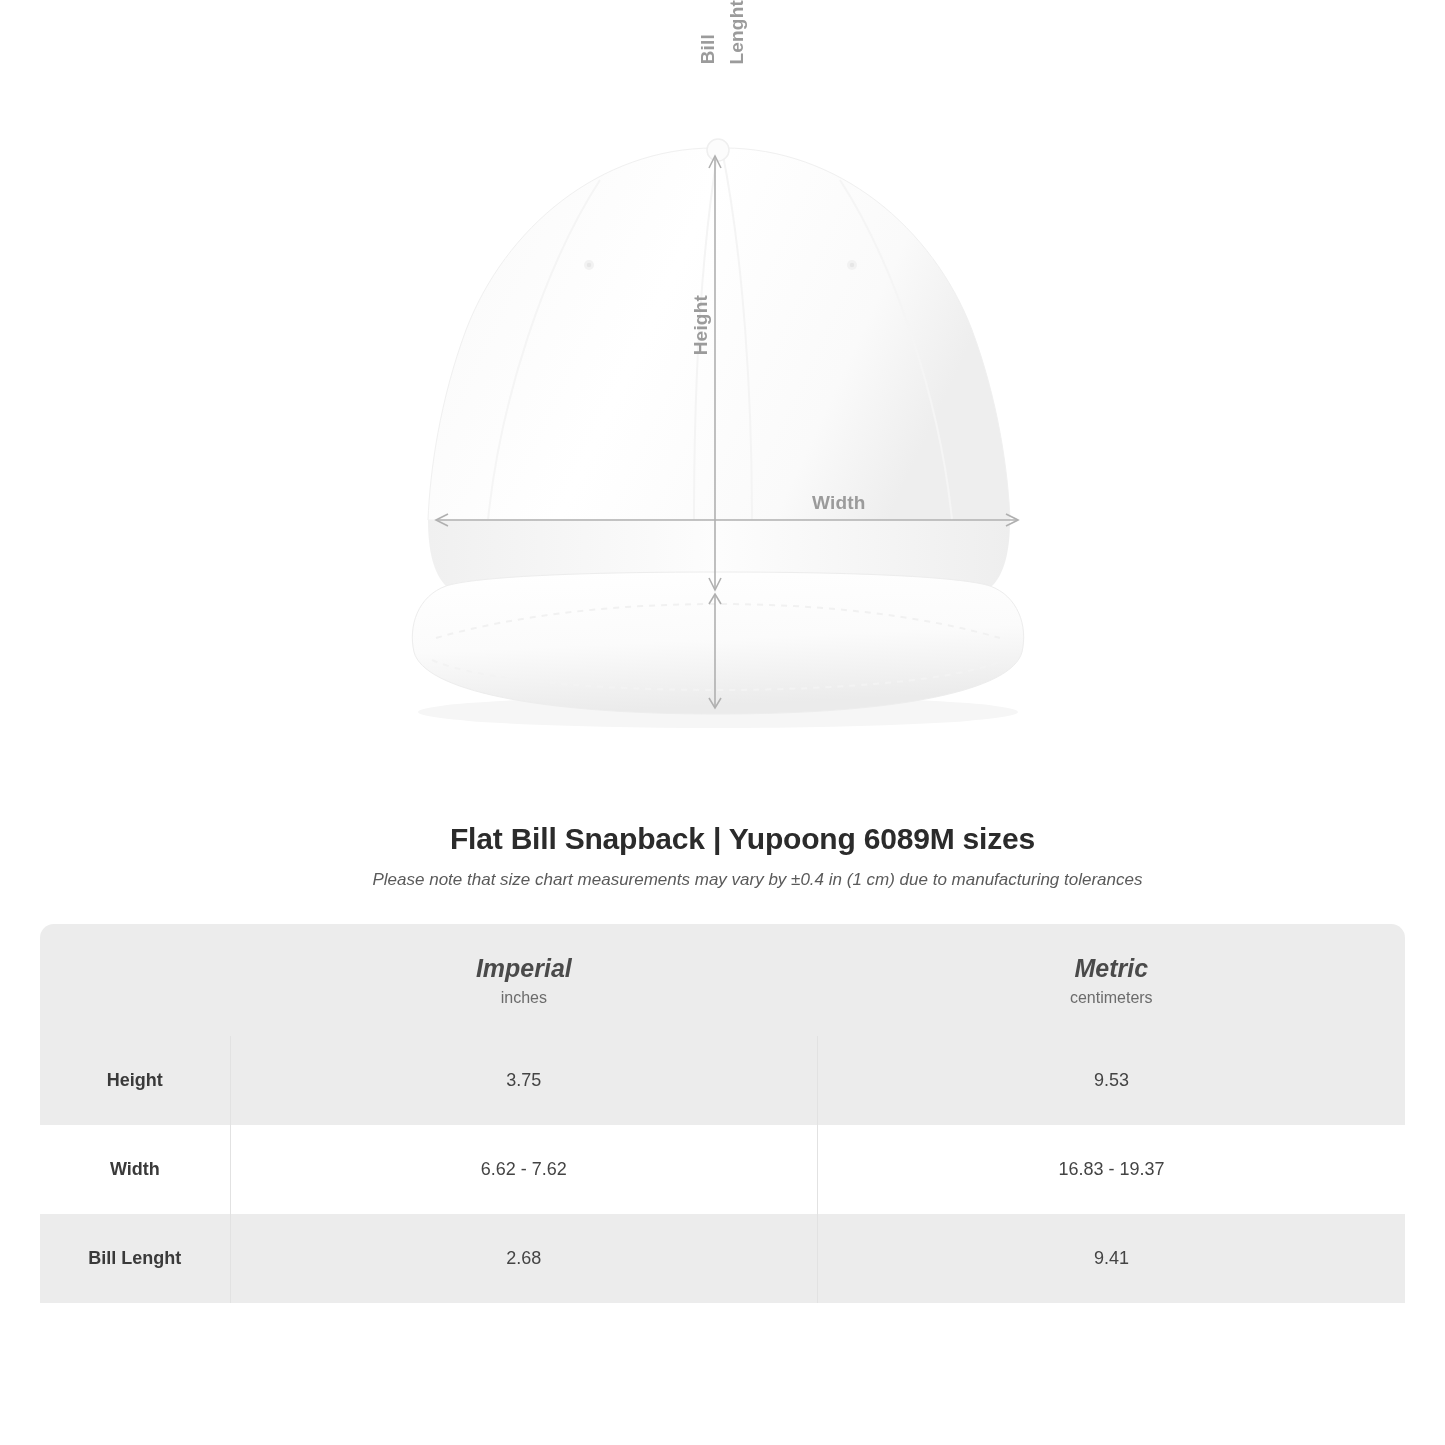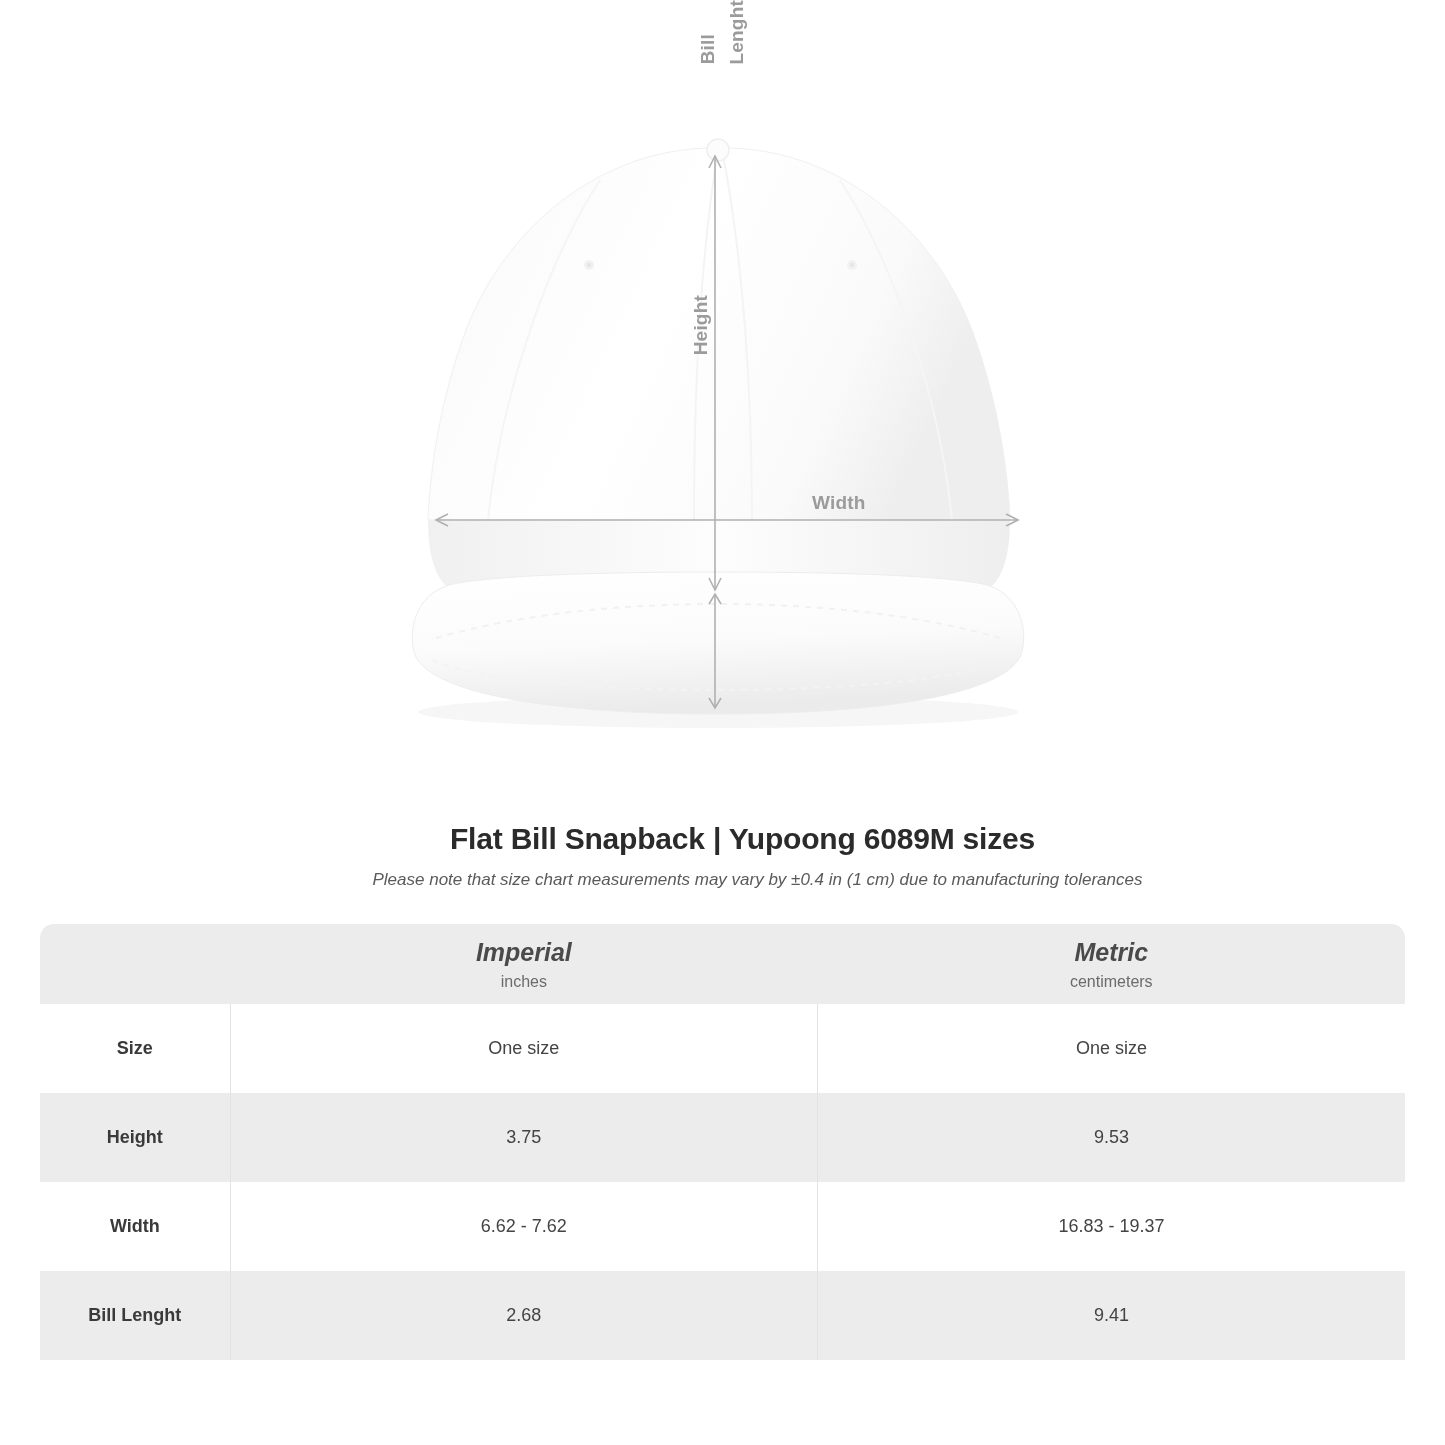--- a/index.html
+++ b/index.html
@@ -93,21 +93,21 @@
   }
   table.size-table td,
   table.size-table th {
     text-align: center;
     vertical-align: middle;
   }
 
   
   .hdr-row td {
     background: #ececec;
-    height: 80px;
+    height: 112px;
     padding: 0;
   }
   .hdr-row td:first-child {
     border-top-left-radius: 14px;
   }
   .hdr-row td:last-child {
     border-top-right-radius: 14px;
   }
   .unit-main {
     font-size: 25px;
@@ -247,25 +247,20 @@
         <td>
           <span class="unit-main">Imperial</span>
           <span class="unit-sub">inches</span>
         </td>
         <td>
           <span class="unit-main">Metric</span>
           <span class="unit-sub">centimeters</span>
         </td>
       </tr>
 
-      <tr class="body-row row-white">
-        <td>Size</td>
-        <td>One size</td>
-        <td>One size</td>
-      </tr>
 
       <tr class="body-row row-grey">
         <td>Height</td>
         <td>3.75</td>
         <td>9.53</td>
       </tr>
 
       <tr class="body-row row-white">
         <td>Width</td>
         <td>6.62 - 7.62</td>

